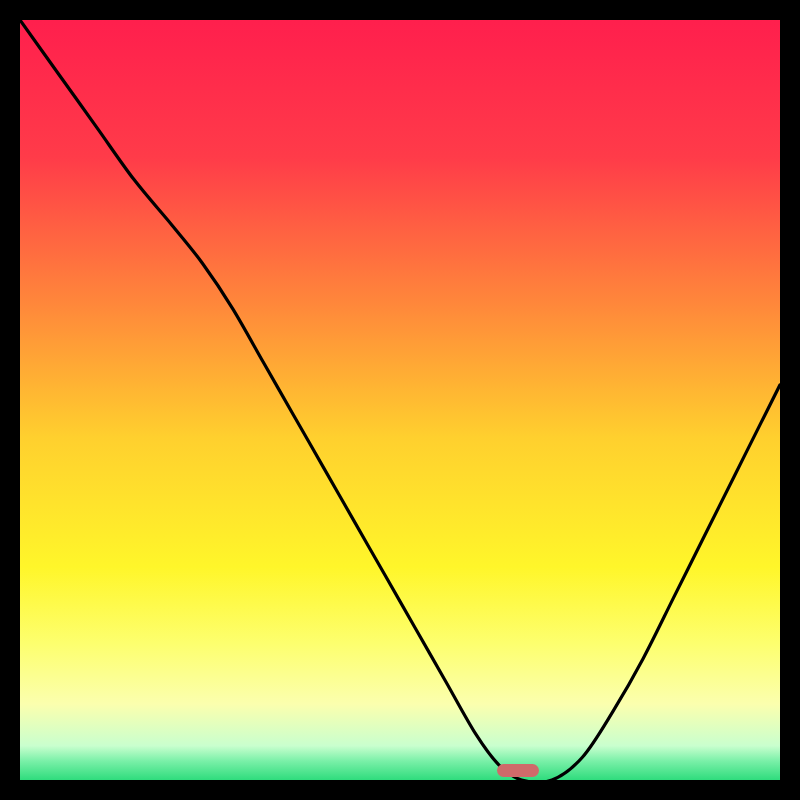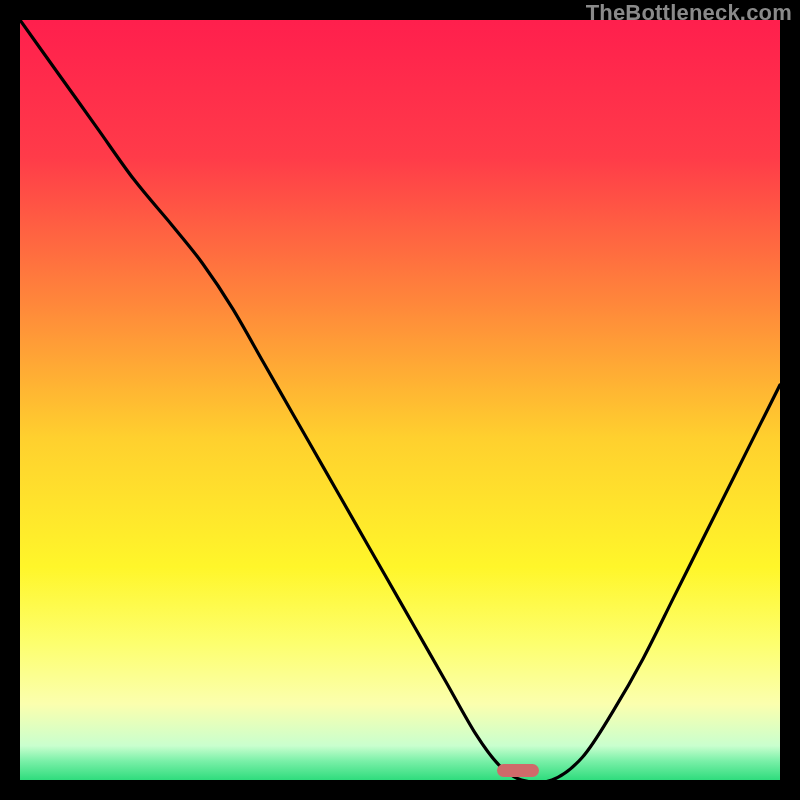--- a/index.html
+++ b/index.html
@@ -55,21 +55,20 @@
     color: #8a8a8a;
     letter-spacing: 0.2px;
     user-select: none;
   }
 </style>
 </head>
 <body>
 
 <div class="frame">
 
-  <div class="watermark">TheBottleneck.com</div>
 
   <div class="plot">
     <svg class="gradient" viewBox="0 0 760 760" preserveAspectRatio="none">
       <defs>
         <linearGradient id="bg" x1="0" y1="0" x2="0" y2="1">
           <stop id="g0" offset="0%" stop-color="#ff1f4d"></stop>
             <stop id="g1" offset="18%" stop-color="#ff3b49"></stop>
             <stop id="g2" offset="38%" stop-color="#ff8a3a"></stop>
             <stop id="g3" offset="55.00000000000001%" stop-color="#ffd02e"></stop>
           <stop id="g4" offset="72%" stop-color="#fff62a"></stop>

